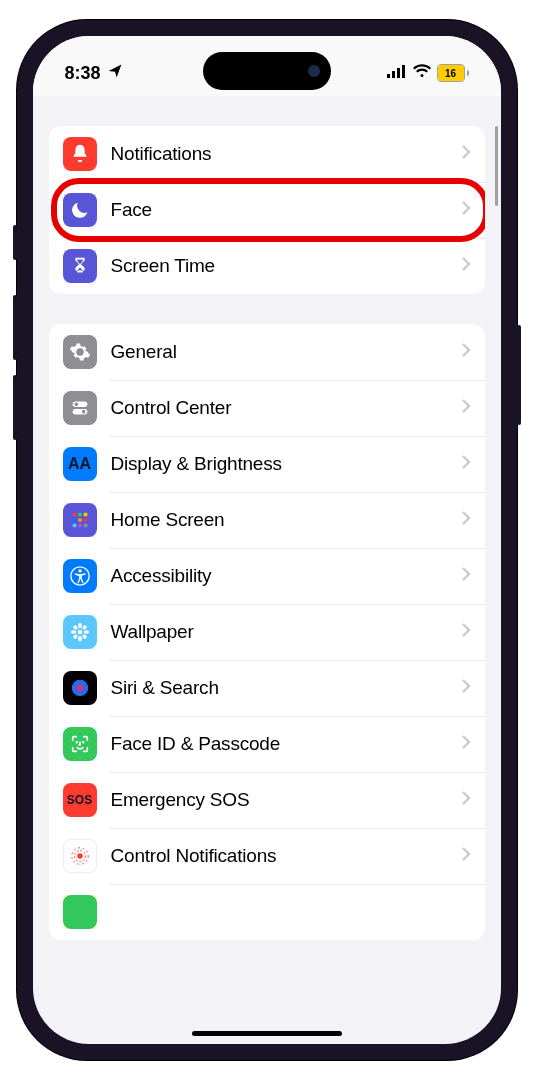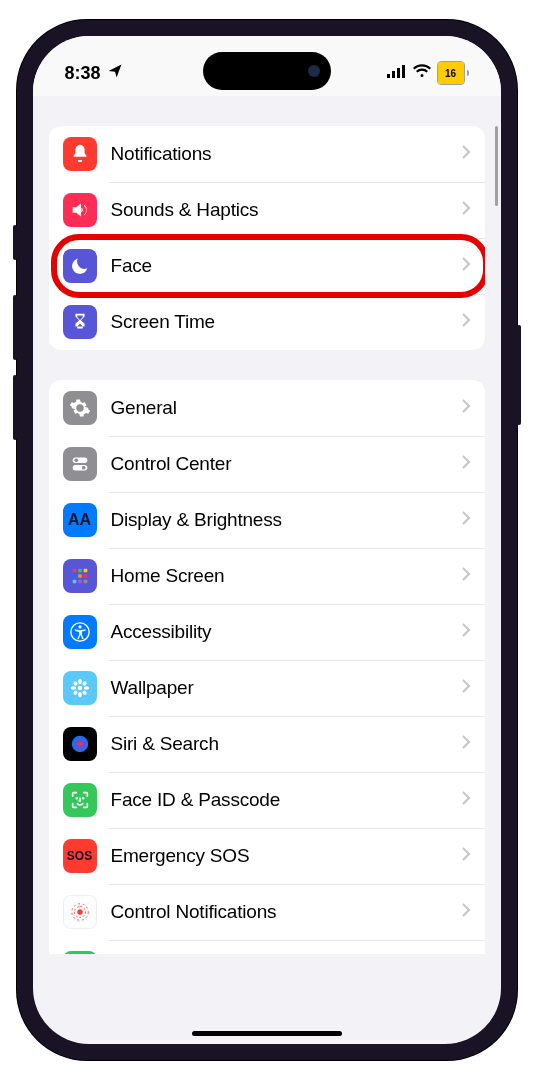--- a/index.html
+++ b/index.html
@@ -37,21 +37,21 @@
     .bg-pink { background: #ff2d55; }
     .bg-indigo { background: #5856d6; }
     .bg-gray { background: #8e8e93; }
     .bg-blue { background: #007aff; }
     .bg-teal { background: #5ac8fa; }
     .bg-black { background: #000; }
     .bg-green { background: #34c759; }
     .bg-sosred { background: #ff3b30; }
     .bg-white-red { background: #fff; border: 1px solid #eee; }
     .battery { display: flex; align-items: center; }
-    .batt-body { width: 28px; height: 24px; border: 1px solid #a0a0a0; border-radius: 4px; position: relative; margin-right: 2px; background: #fff; }
+    .batt-body { width: 28px; height: 18px; border: 1px solid #a0a0a0; border-radius: 4px; position: relative; margin-right: 2px; background: #fff; }
     .batt-full { position: absolute; inset: 0; background: #ffcc00; border-radius: 3px; display: flex; align-items: center; justify-content: center; font-size: 10px; font-weight: 700; color: #000; }
     .batt-tip { width: 2px; height: 6px; background: #a0a0a0; border-radius: 0 2px 2px 0; }
     .icon-box .txt-icon { color: #0f172a; font-size: 16px; font-weight: 700; }
   </style>
 </head>
 <body>
 
 <div class="phone-frame">
   <div class="side-btn btn-mute"></div>
   <div class="side-btn btn-vol1"></div>
@@ -97,31 +97,20 @@
           <div class="icon-box bg-red">
               <svg viewBox="0 0 24 24" fill="#fff">
                 <path d="M12 2a5 5 0 0 0-5 5v4l-2 3v1h14v-1l-2-3V7a5 5 0 0 0-5-5zm0 19a2.5 2.5 0 0 0 2.5-2.5h-5A2.5 2.5 0 0 0 12 21z"></path>
               </svg>
             </div>
           <div class="row-label">Notifications</div>
           <div class="chevron"><svg viewBox="0 0 10 16" fill="none" stroke="currentColor" stroke-width="2.2">
                 <path d="M2 2l6 6-6 6"></path>
               </svg></div>
         </div>
-        <div class="row">
-          <div class="icon-box bg-pink">
-              <svg viewBox="0 0 24 24" fill="#fff">
-                <path d="M4 9v6h4l5 4V5L8 9H4zm11 3a3 3 0 0 0-1.5-2.6v5.2A3 3 0 0 0 15 12zm1.5-6v1.7A6 6 0 0 1 19 12a6 6 0 0 1-2.5 4.9V18a7.5 7.5 0 0 0 0-12z"></path>
-              </svg>
-            </div>
-          <div class="row-label">Sounds &amp; Haptics</div>
-          <div class="chevron"><svg viewBox="0 0 10 16" fill="none" stroke="currentColor" stroke-width="2.2">
-                <path d="M2 2l6 6-6 6"></path>
-              </svg></div>
-        </div>
         <div class="row row-hl">
           <div class="highlight"></div>
           <div class="icon-box bg-indigo">
               <svg viewBox="0 0 24 24" fill="#fff">
                 <path d="M20 14.5A8 8 0 0 1 9.5 4a8.2 8.2 0 0 0-.5 0 8.5 8.5 0 1 0 11 10.5z"></path>
               </svg>
             </div>
           <div class="row-label">Face</div>
           <div class="chevron"><svg viewBox="0 0 10 16" fill="none" stroke="currentColor" stroke-width="2.2">
                 <path d="M2 2l6 6-6 6"></path>

